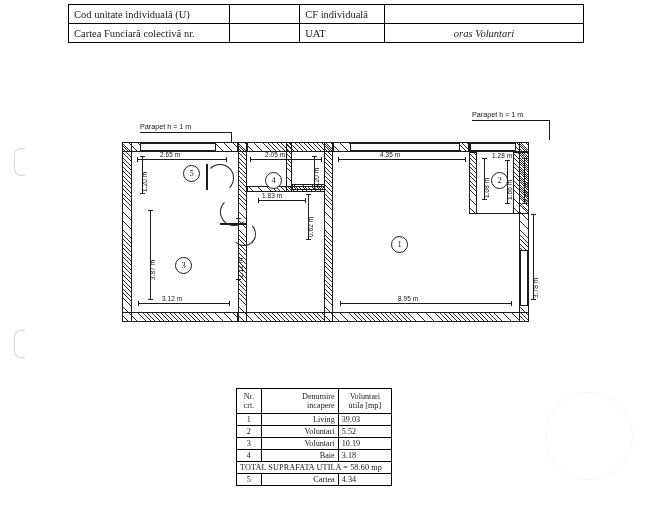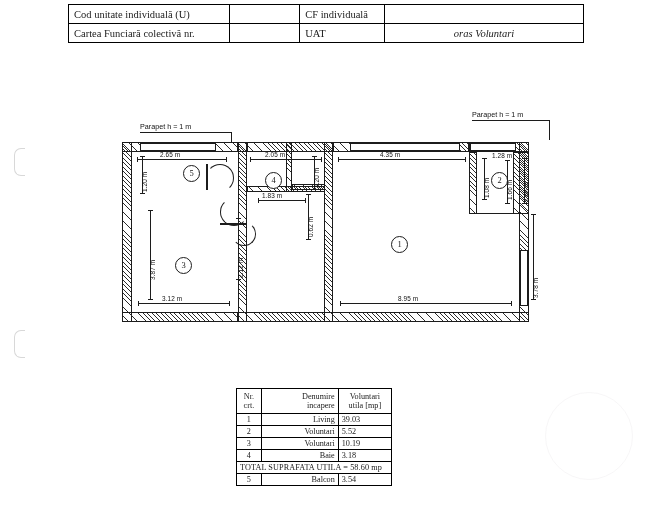--- a/index.html
+++ b/index.html
@@ -373,19 +373,19 @@
       <tr>
         <td class="col-nr">4</td>
         <td class="col-name">Baie</td>
         <td class="col-area">3.18</td>
       </tr>
       <tr class="total-row">
         <td colspan="3">TOTAL SUPRAFATA UTILA = 58.60 mp</td>
       </tr>
       <tr>
         <td class="col-nr">5</td>
-        <td class="col-name">Balcon</td>
-        <td class="col-area">3.54</td>
+        <td class="col-name">Cartea</td>
+        <td class="col-area">4.34</td>
       </tr>
     </tbody>
   </table>
 
 </div>
 
 </body></html>

